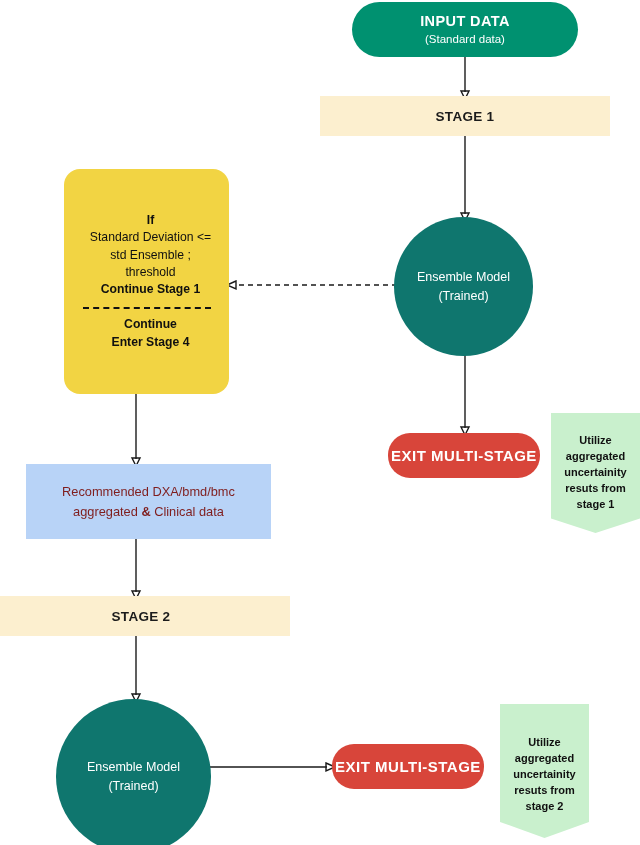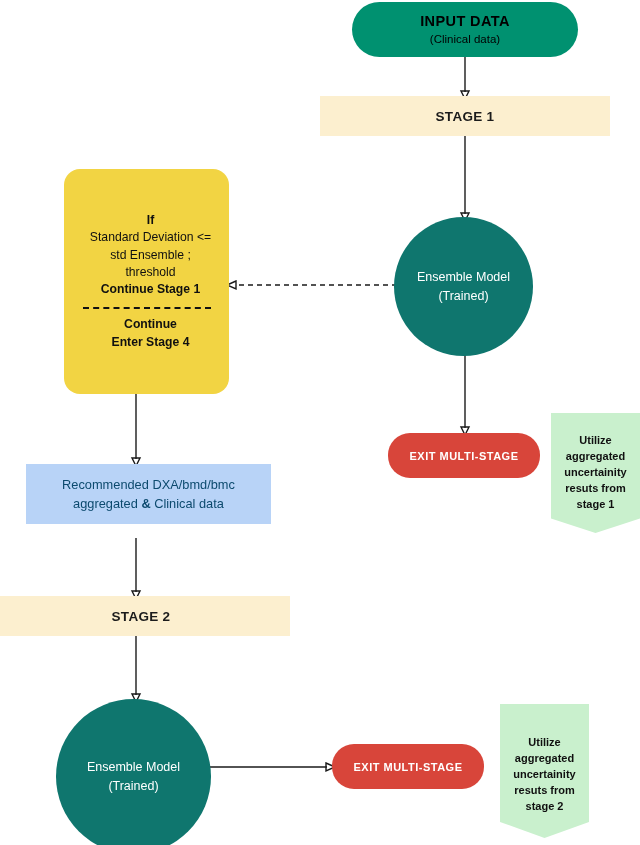--- a/index.html
+++ b/index.html
@@ -29,21 +29,21 @@
   }
 
   
   #input-data {
     left: 352px;
     top: 2px;
     width: 226px;
     height: 55px;
     background: #009170;
     border-radius: 28px;
-    color: #000000;
+    color: #ffffff;
   }
   #input-data .title {
     font-size: 14.5px;
     font-weight: bold;
     letter-spacing: 0.4px;
     line-height: 1.25;
   }
   #input-data .sub {
     font-size: 11.5px;
     font-weight: normal;
@@ -126,44 +126,44 @@
     width: 155px;
     height: 155px;
   }
 
   
   .exit-pill {
     background: #d8453a;
     border-radius: 22px;
     color: #ffffff;
     font-weight: bold;
-    font-size: 11px;
+    font-size: 15px;
     letter-spacing: 0.5px;
   }
   #exit-stage-1 {
     left: 388px;
     top: 433px;
     width: 152px;
     height: 45px;
   }
   #exit-stage-2 {
     left: 332px;
     top: 744px;
     width: 152px;
     height: 45px;
   }
 
   
   #recommendation-box {
     left: 26px;
     top: 464px;
     width: 245px;
-    height: 60px;
+    height: 75px;
     background: #b8d3f7;
-    color: #0c4a6e;
+    color: #7f1d1d;
   }
   #recommendation-box .line {
     font-size: 12.8px;
     line-height: 1.5;
   }
   #recommendation-box .amp {
     font-weight: bold;
   }
 
   
@@ -247,21 +247,21 @@
     <path d="M6,59 L10,67 L14,59 Z" fill="#1a1a1a" stroke="none"></path>
   </svg>
 
   <svg class="connector" style="left:207px; top:758px; width:130px; height:18px;" viewBox="0 0 130 18">
     <line x1="0" y1="9" x2="120" y2="9"></line>
     <path d="M119,5 L128,9 L119,13 Z" fill="#1a1a1a" stroke="none"></path>
   </svg>
 
   <div class="node" id="input-data">
     <div class="title">INPUT DATA</div>
-    <div class="sub">(Clinical data)</div>
+    <div class="sub">(Standard data)</div>
   </div>
 
   <div class="stage-bar" id="stage-1-bar">
     <span>STAGE 1</span>
   </div>
 
   <div class="node" id="decision-box">
     <div class="line bold">If</div>
     <div class="line">Standard Deviation &lt;=</div>
     <div class="line">std Ensemble ;</div>

